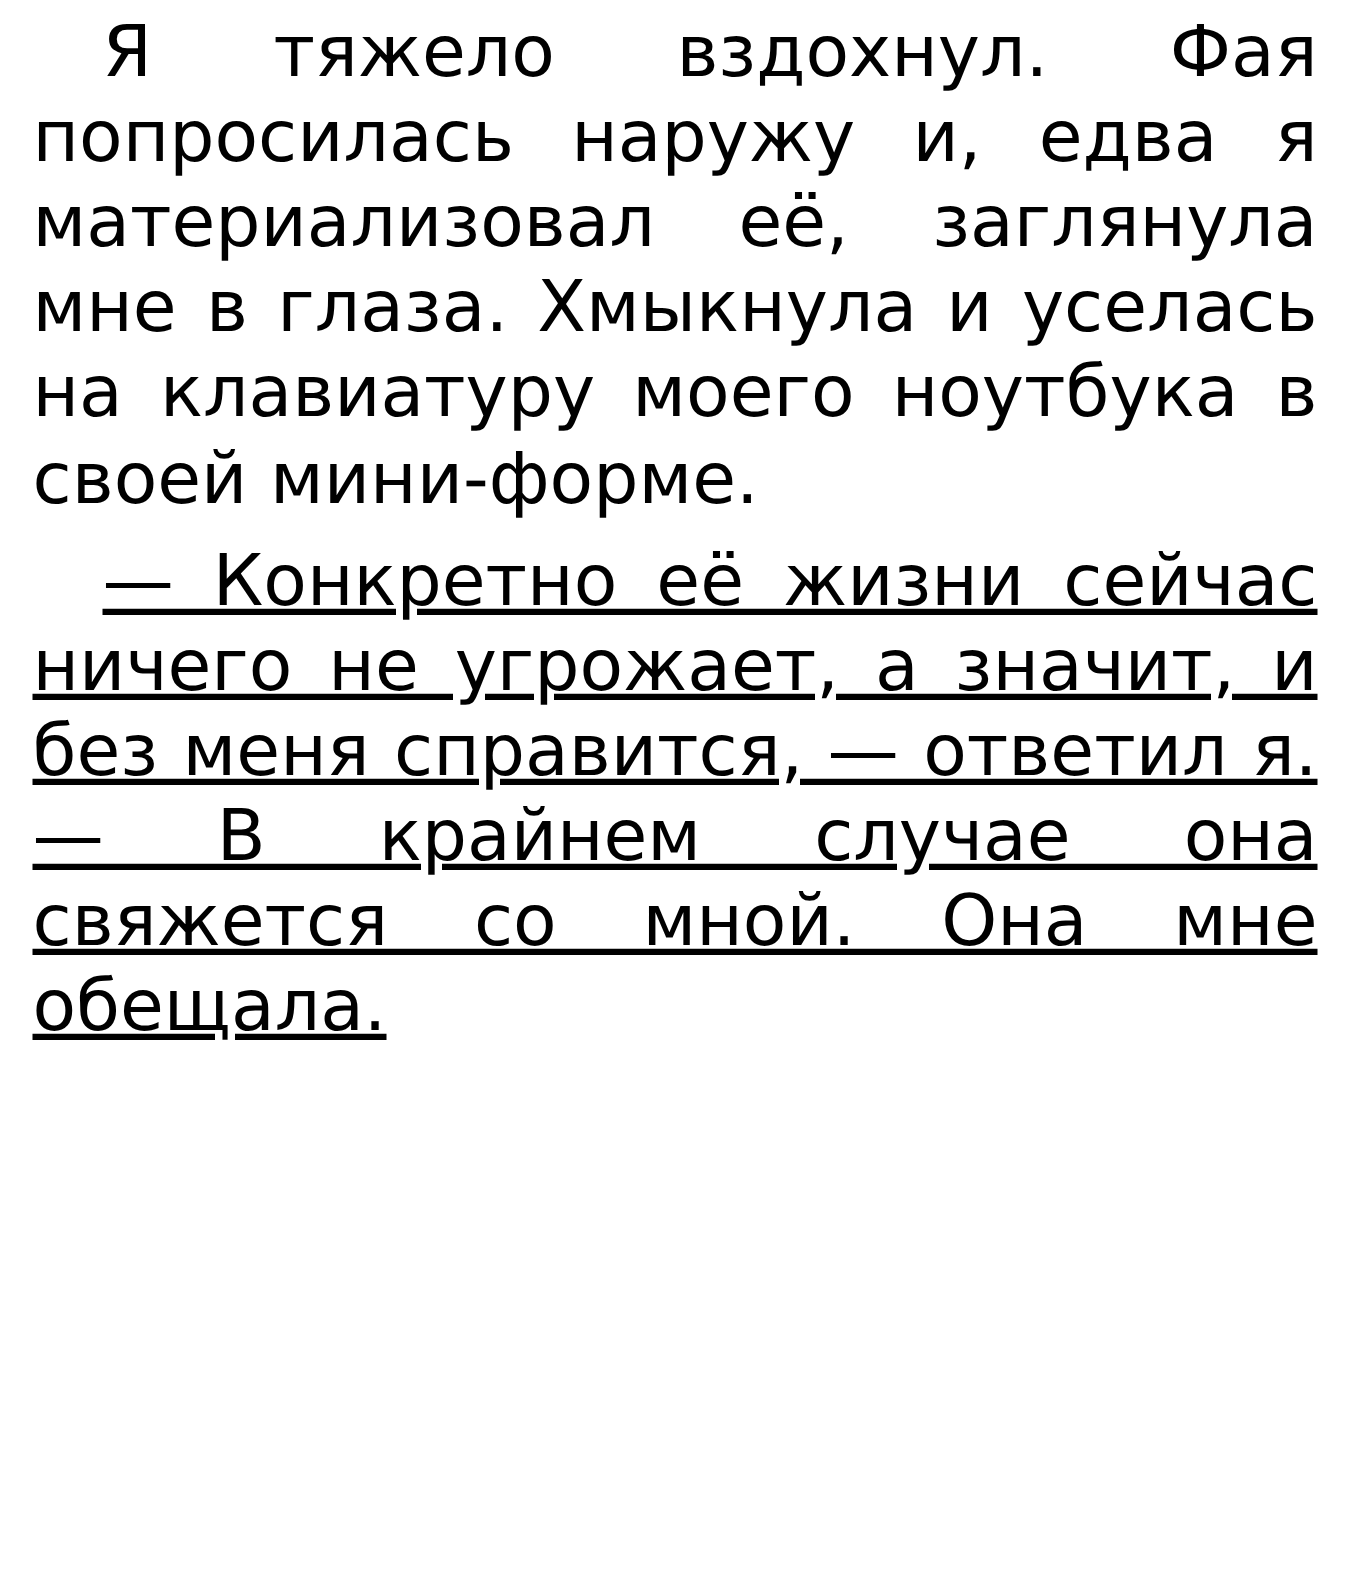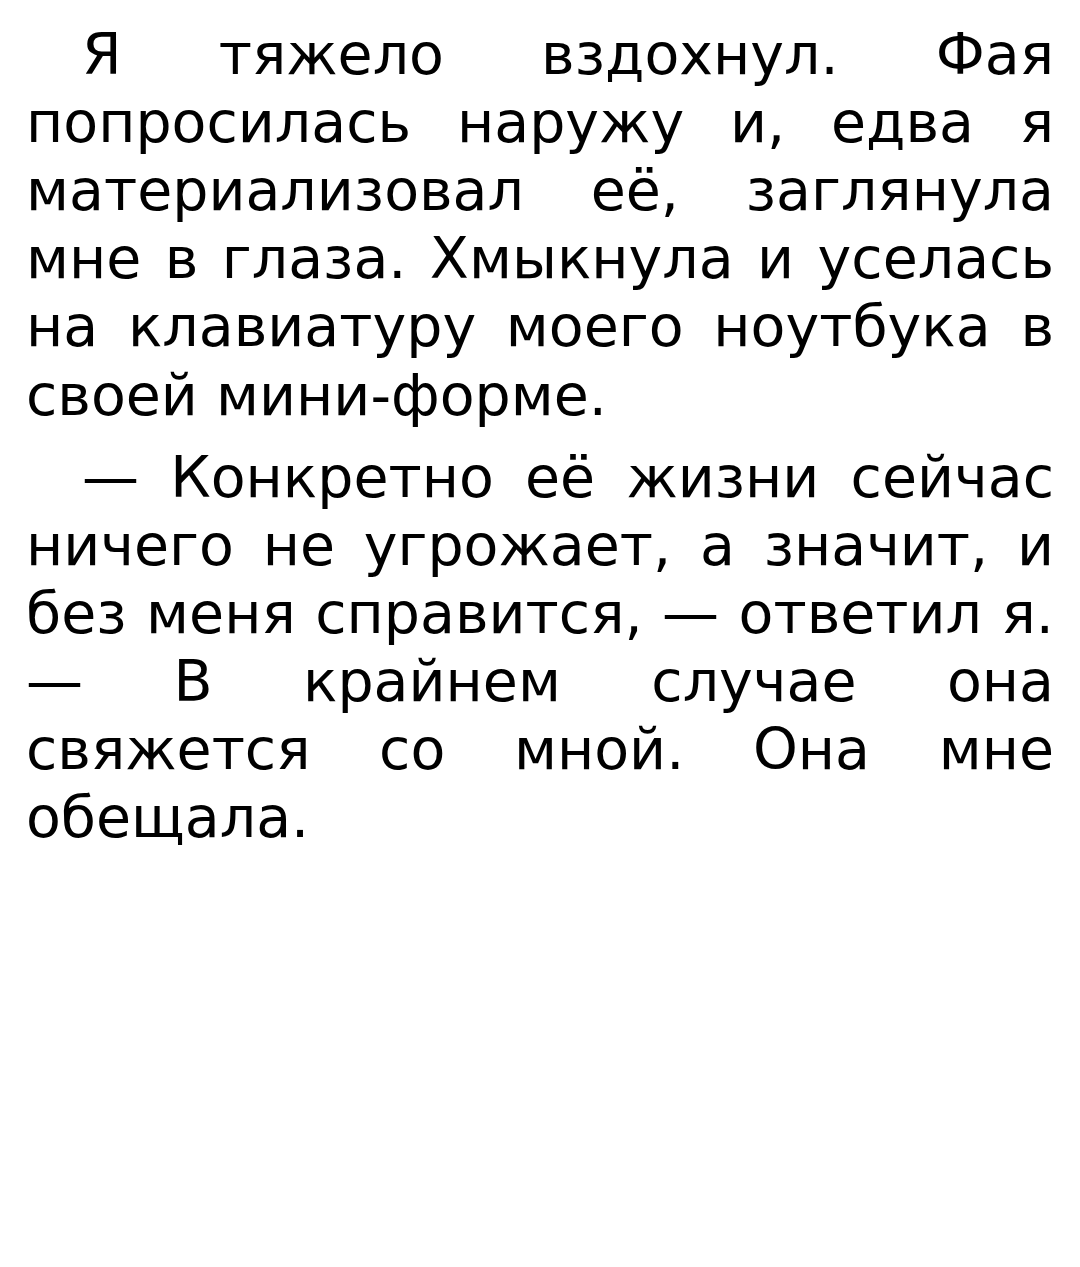--- a/index.html
+++ b/index.html
@@ -14,34 +14,35 @@
     font-family: "DejaVu Sans", sans-serif;
   }
   .page {
     box-sizing: border-box;
     width: 1080px;
     height: 1267px;
     padding: 8px 26px 0 26px;
     background: #ffffff;
   }
   .para {
-    margin: 12px 0 14px 0;
+    margin: 0 0 14px 0;
     color: #000000;
     font-size: 57px;
     line-height: 1.195;
     text-align: justify;
     text-justify: inter-word;
     text-indent: 56px;
     letter-spacing: 0px;
     word-spacing: 0px;
     -webkit-hyphens: none;
     hyphens: none;
   }
   .para:last-child {
     margin-bottom: 0;
+    text-decoration: underline;
   }
   
   .para::after {
     content: "";
     display: inline-block;
     width: 100%;
   }
   .para.nojust::after {
     content: none;
   }

